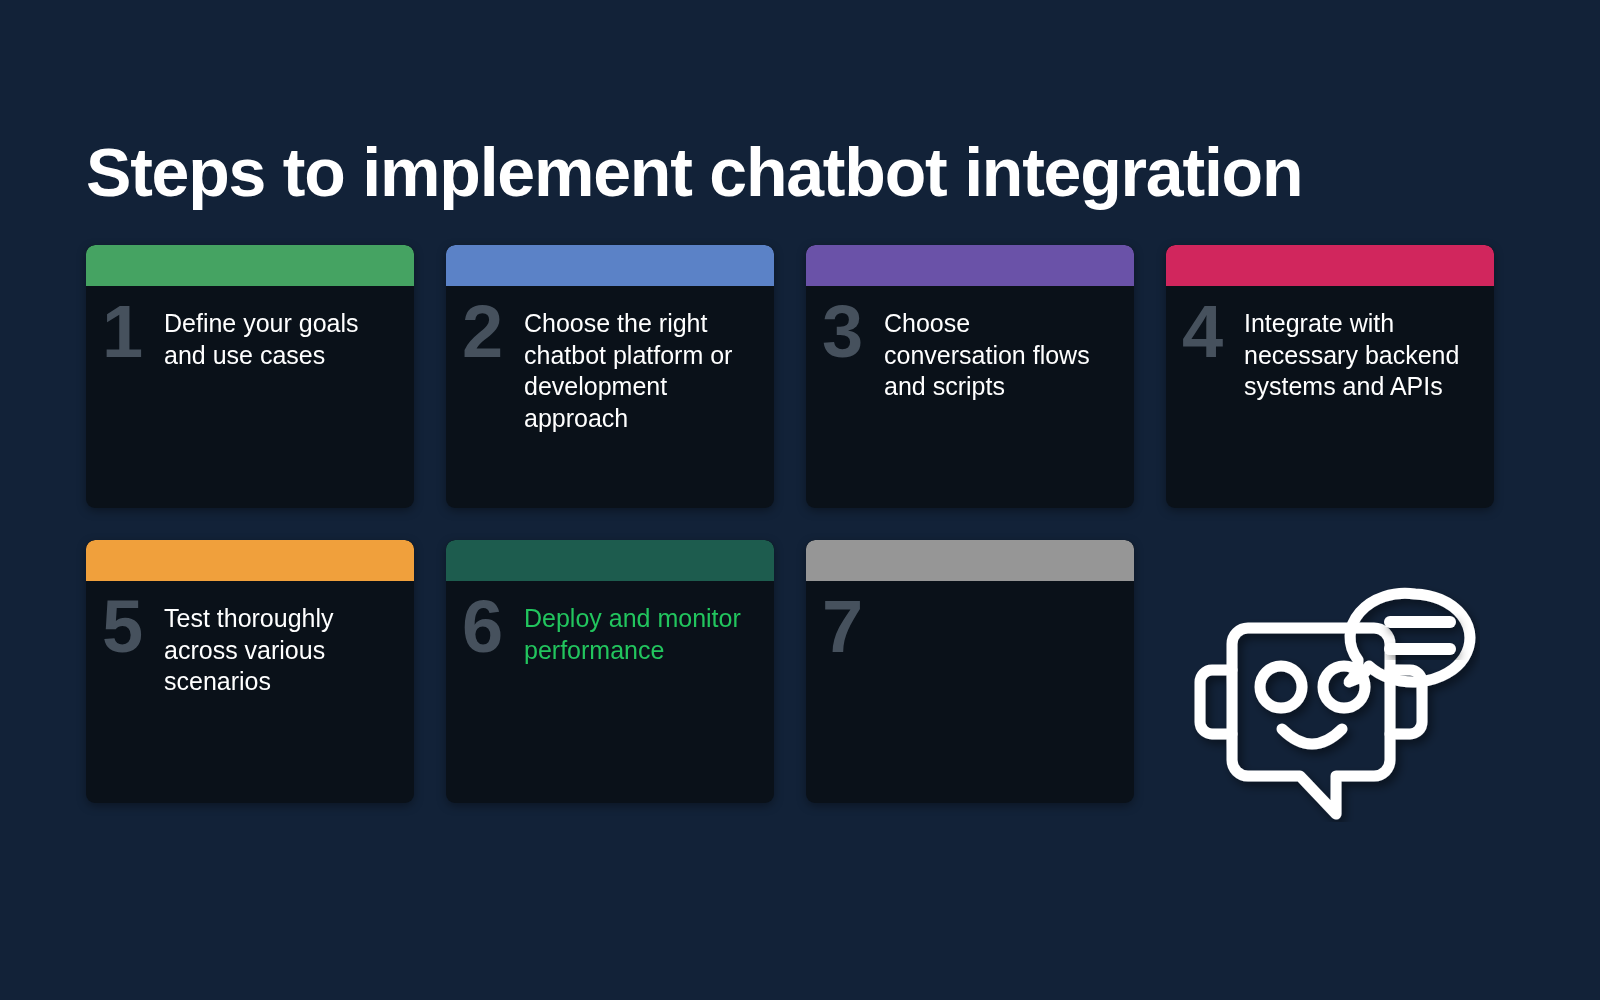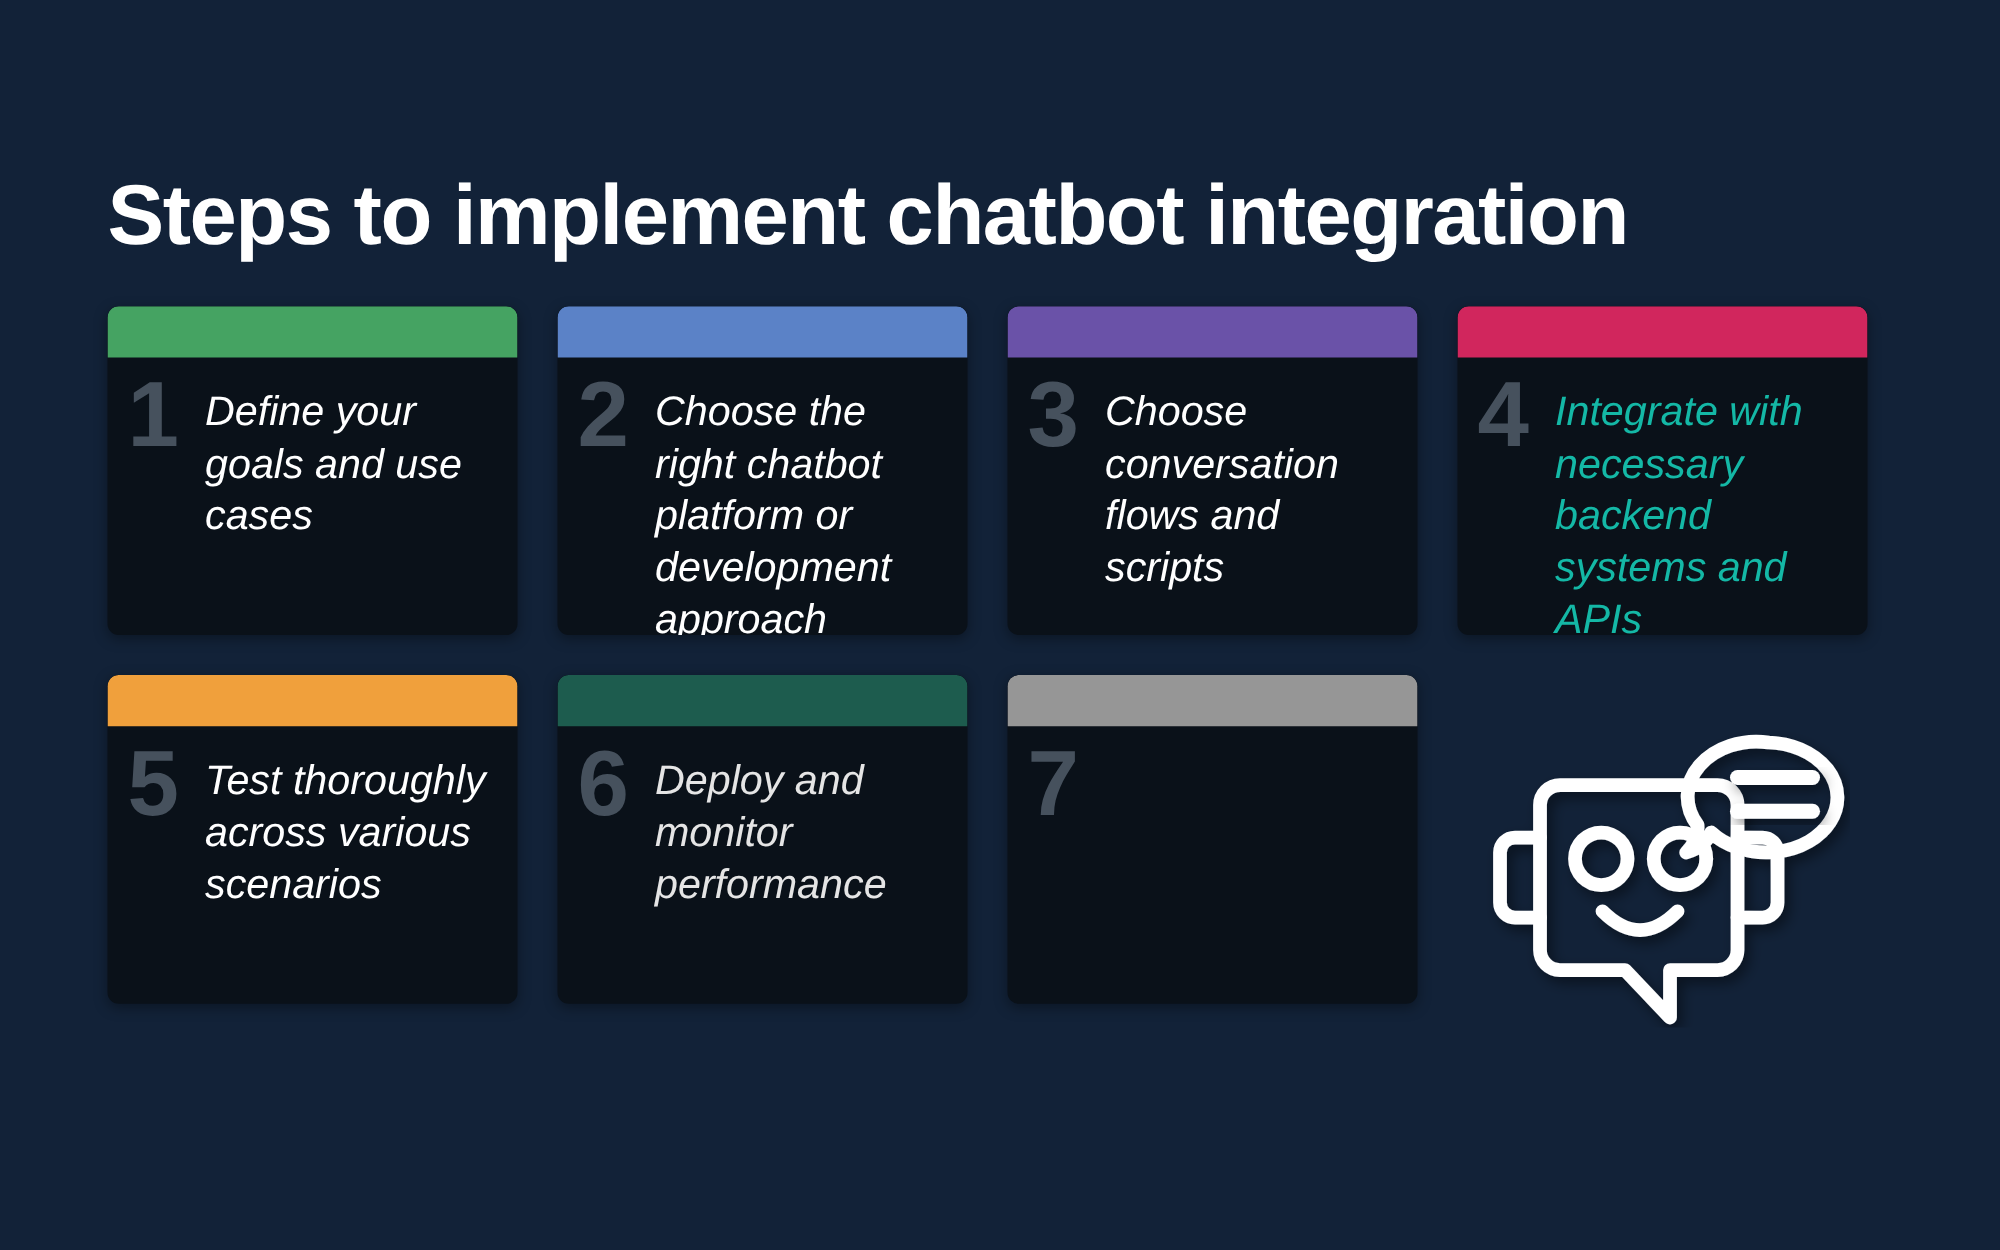--- a/index.html
+++ b/index.html
@@ -84,26 +84,25 @@
     font-weight: bold;
     line-height: 0.82;
     flex: 0 0 auto;
     width: 62px;
     margin-top: -4px;
     user-select: none;
   }
 
   .card-text {
     color: #ffffff;
-    font-size: 33px;
+    font-size: 25px;
     line-height: 1.26;
     font-weight: normal;
     flex: 1 1 auto;
     padding-top: 2px;
-    font-style: italic;
   }
 
   
   .robot-slot {
     width: 328px;
     height: 263px;
     flex: 0 0 auto;
     position: relative;
   }
 
@@ -172,41 +171,41 @@
         <div class="card-body">
           <div class="card-number" style="color: rgb(70, 81, 93);">3</div>
           <div class="card-text" style="color: rgb(255, 255, 255);">Choose conversation flows and scripts</div>
         </div>
       </div>
 
       <div class="card" style="background-color: rgb(10, 17, 25);">
         <div class="card-header" style="background-color: rgb(209, 38, 93);"></div>
         <div class="card-body">
           <div class="card-number" style="color: rgb(70, 81, 93);">4</div>
-          <div class="card-text" style="color: #14b8a6;">Integrate with necessary backend systems and APIs</div>
+          <div class="card-text" style="color: #ffffff;">Integrate with necessary backend systems and APIs</div>
         </div>
       </div>
 
     </div>
 
     <div class="grid-row">
 
       <div class="card" style="background-color: rgb(10, 17, 25);">
         <div class="card-header" style="background-color: rgb(240, 160, 60);"></div>
         <div class="card-body">
           <div class="card-number" style="color: rgb(70, 81, 93);">5</div>
           <div class="card-text" style="color: rgb(255, 255, 255);">Test thoroughly across various scenarios</div>
         </div>
       </div>
 
       <div class="card" style="background-color: rgb(10, 17, 25);">
         <div class="card-header" style="background-color: rgb(29, 92, 78);"></div>
         <div class="card-body">
           <div class="card-number" style="color: rgb(70, 81, 93);">6</div>
-          <div class="card-text" style="color: #e5e5e5;">Deploy and monitor performance</div>
+          <div class="card-text" style="color: #22c55e;">Deploy and monitor performance</div>
         </div>
       </div>
 
       <div class="card" style="background-color: rgb(10, 17, 25);">
         <div class="card-header" style="background-color: rgb(150, 150, 150);"></div>
         <div class="card-body">
           <div class="card-number" style="color: rgb(70, 81, 93);">7</div>
         </div>
       </div>
 

